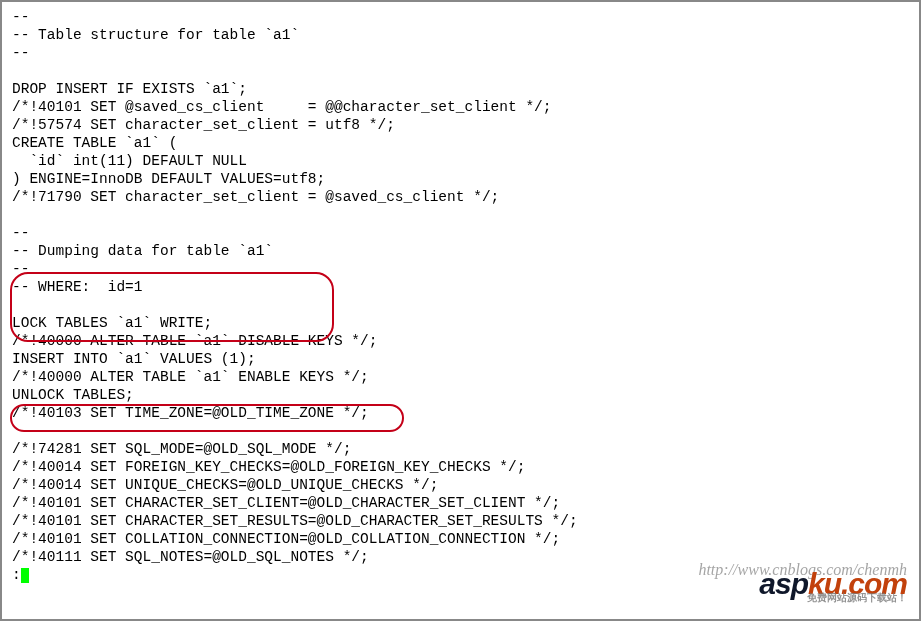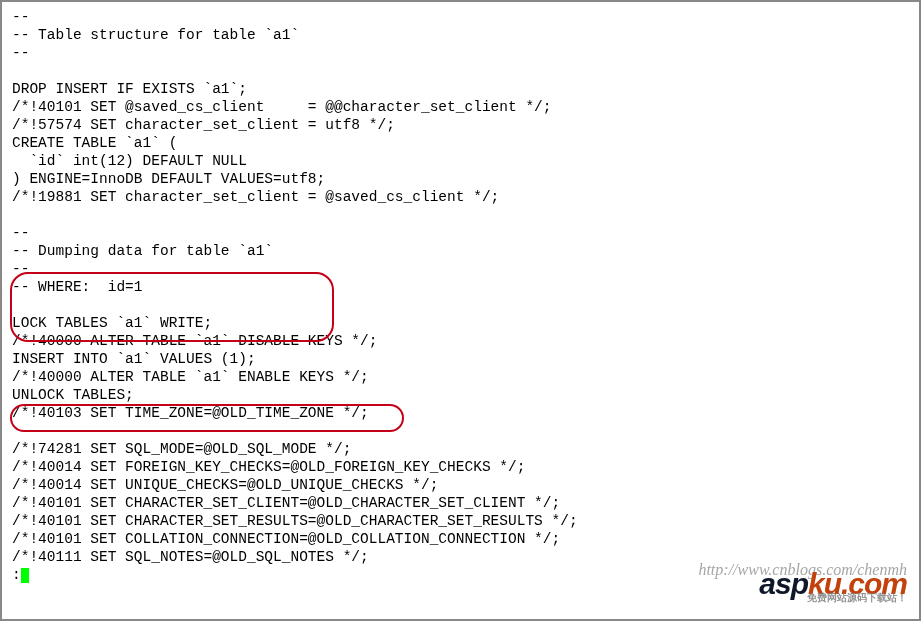--- a/index.html
+++ b/index.html
@@ -76,23 +76,23 @@
 
 <div class="frame">
   <div class="code"><span>--</span>
 <span>-- Table structure for table `a1`</span>
 <span>--</span>
 <span></span>
 <span>DROP INSERT IF EXISTS `a1`;</span>
 <span>/*!40101 SET @saved_cs_client     = @@character_set_client */;</span>
 <span>/*!57574 SET character_set_client = utf8 */;</span>
 <span>CREATE TABLE `a1` (</span>
-<span>  `id` int(12) DEFAULT NULL</span>
+<span>  `id` int(11) DEFAULT NULL</span>
 <span>) ENGINE=InnoDB DEFAULT VALUES=utf8;</span>
-<span>/*!19881 SET character_set_client = @saved_cs_client */;</span>
+<span>/*!71790 SET character_set_client = @saved_cs_client */;</span>
 <span></span>
 <span>--</span>
 <span>-- Dumping data for table `a1`</span>
 <span>--</span>
 <span>-- WHERE:  id=1</span>
 <span></span>
 <span>LOCK TABLES `a1` WRITE;</span>
 <span>/*!40000 ALTER TABLE `a1` DISABLE KEYS */;</span>
 <span>INSERT INTO `a1` VALUES (1);</span>
 <span>/*!40000 ALTER TABLE `a1` ENABLE KEYS */;</span>

